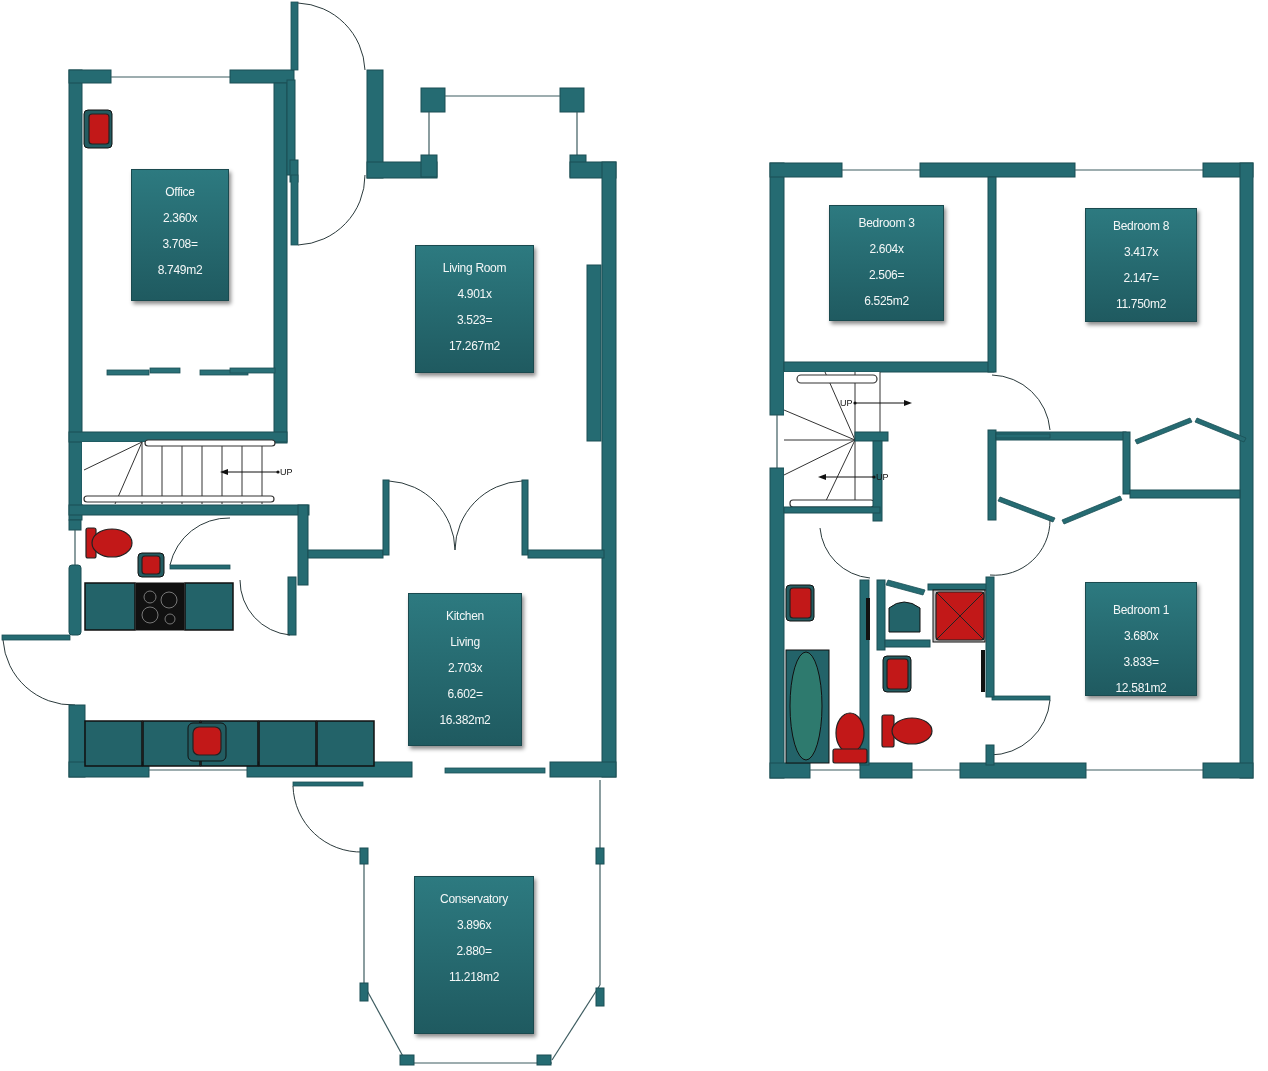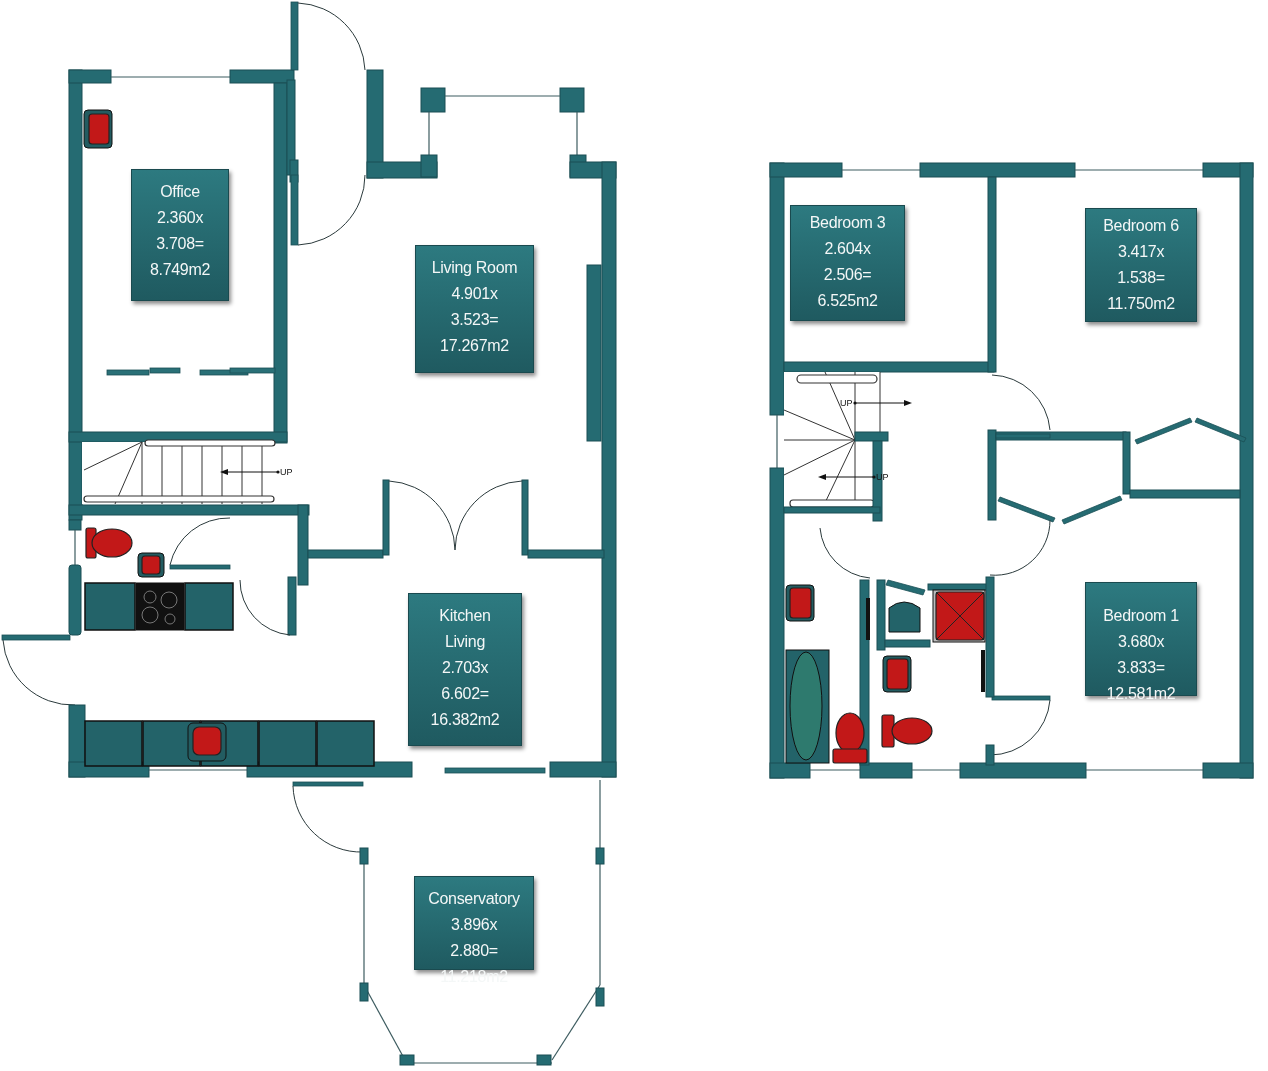--- a/index.html
+++ b/index.html
@@ -15,21 +15,21 @@
     .stair-line { stroke: #333; stroke-width: 1; fill: none; }
     .rail { fill: #fff; stroke: #333; stroke-width: 1.2; }
     .stair-text { font-family: "Liberation Sans", sans-serif; font-size: 9px; fill: #111; }
 
     .room-label {
       position: absolute;
       background: linear-gradient(180deg, #2d7a80 0%, #1f5a60 100%);
       color: #f4f7f7;
       text-align: center;
       font-family: "Liberation Sans", sans-serif;
-      font-size: 16px;
+      font-size: 12px;
       line-height: 26px;
       box-shadow: 2px 3px 4px rgba(0,0,0,0.45);
       border: 1px solid #1a4a4f;
       box-sizing: border-box;
       padding-top: 9px;
       letter-spacing: -0.3px;
     }
     .room-label span { display: block; }
   </style>
 </head>
@@ -291,39 +291,39 @@
 </div>
 
 <div class="room-label" style="left:408px; top:593px; width:114px; height:153px;">
   <span>Kitchen</span>
   <span>Living</span>
   <span>2.703x</span>
   <span>6.602=</span>
   <span>16.382m2</span>
 </div>
 
-<div class="room-label" style="left:414px; top:876px; width:120px; height:94px;">
+<div class="room-label" style="left:414px; top:876px; width:120px; height:158px;">
   <span>Conservatory</span>
   <span>3.896x</span>
   <span>2.880=</span>
   <span>11.218m2</span>
 </div>
 
-<div class="room-label" style="left:790px; top:205px; width:115px; height:116px; padding-top:4px;">
+<div class="room-label" style="left:829px; top:205px; width:115px; height:116px; padding-top:4px;">
   <span>Bedroom 3</span>
   <span>2.604x</span>
   <span>2.506=</span>
   <span>6.525m2</span>
 </div>
 
 <div class="room-label" style="left:1085px; top:208px; width:112px; height:114px; padding-top:4px;">
-  <span>Bedroom 6</span>
+  <span>Bedroom 8</span>
   <span>3.417x</span>
-  <span>1.538=</span>
+  <span>2.147=</span>
   <span>11.750m2</span>
 </div>
 
-<div class="room-label" style="left:1085px; top:582px; width:112px; height:114px; padding-top:20px;">
+<div class="room-label" style="left:1085px; top:582px; width:112px; height:114px; padding-top:14px;">
   <span>Bedroom 1</span>
   <span>3.680x</span>
   <span>3.833=</span>
   <span>12.581m2</span>
 </div>
 
 </body></html>

